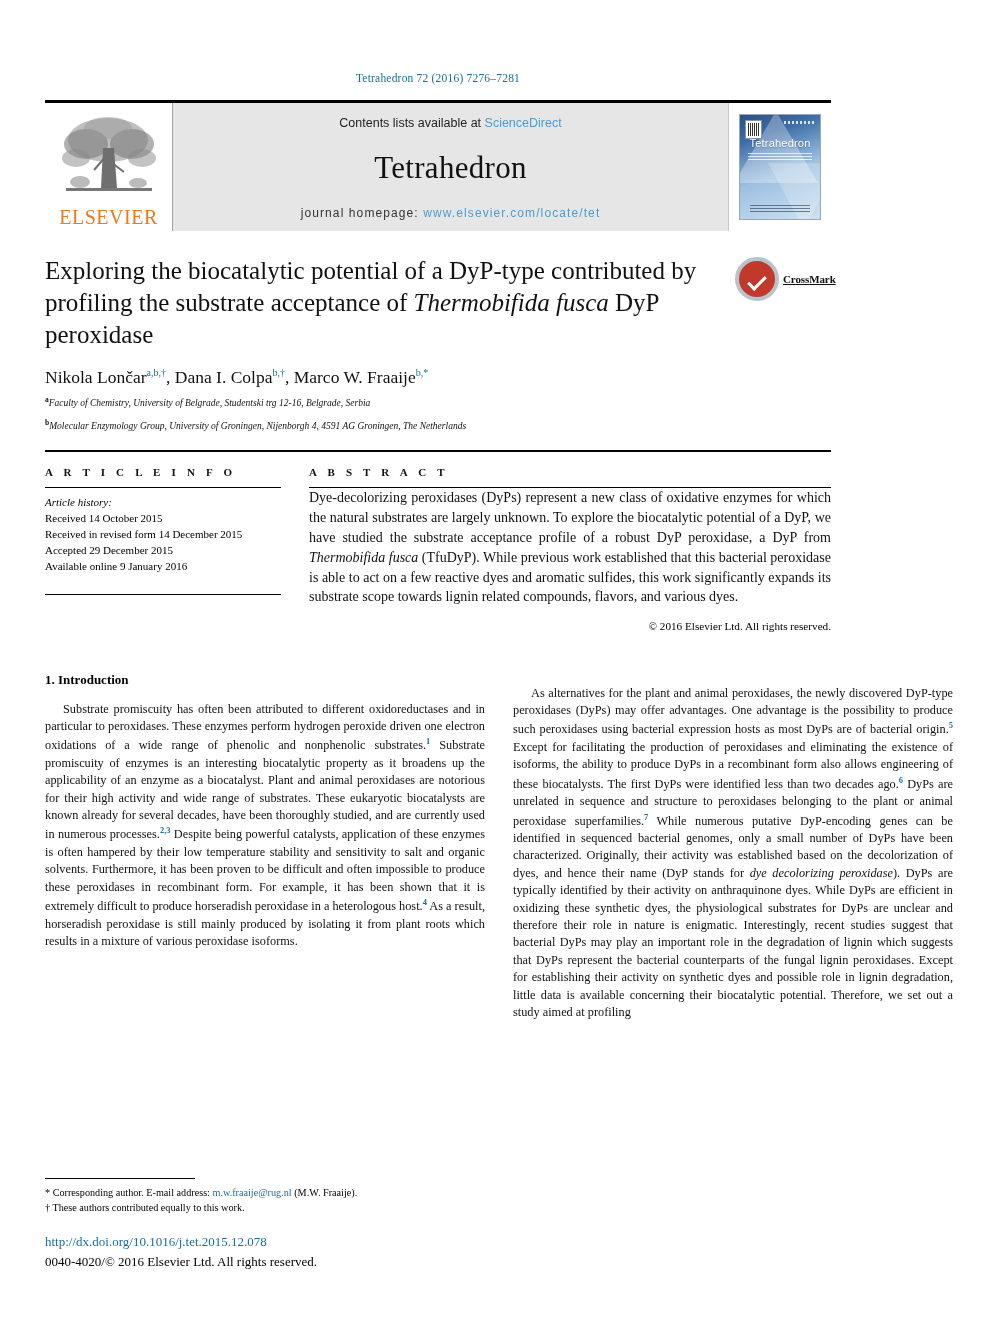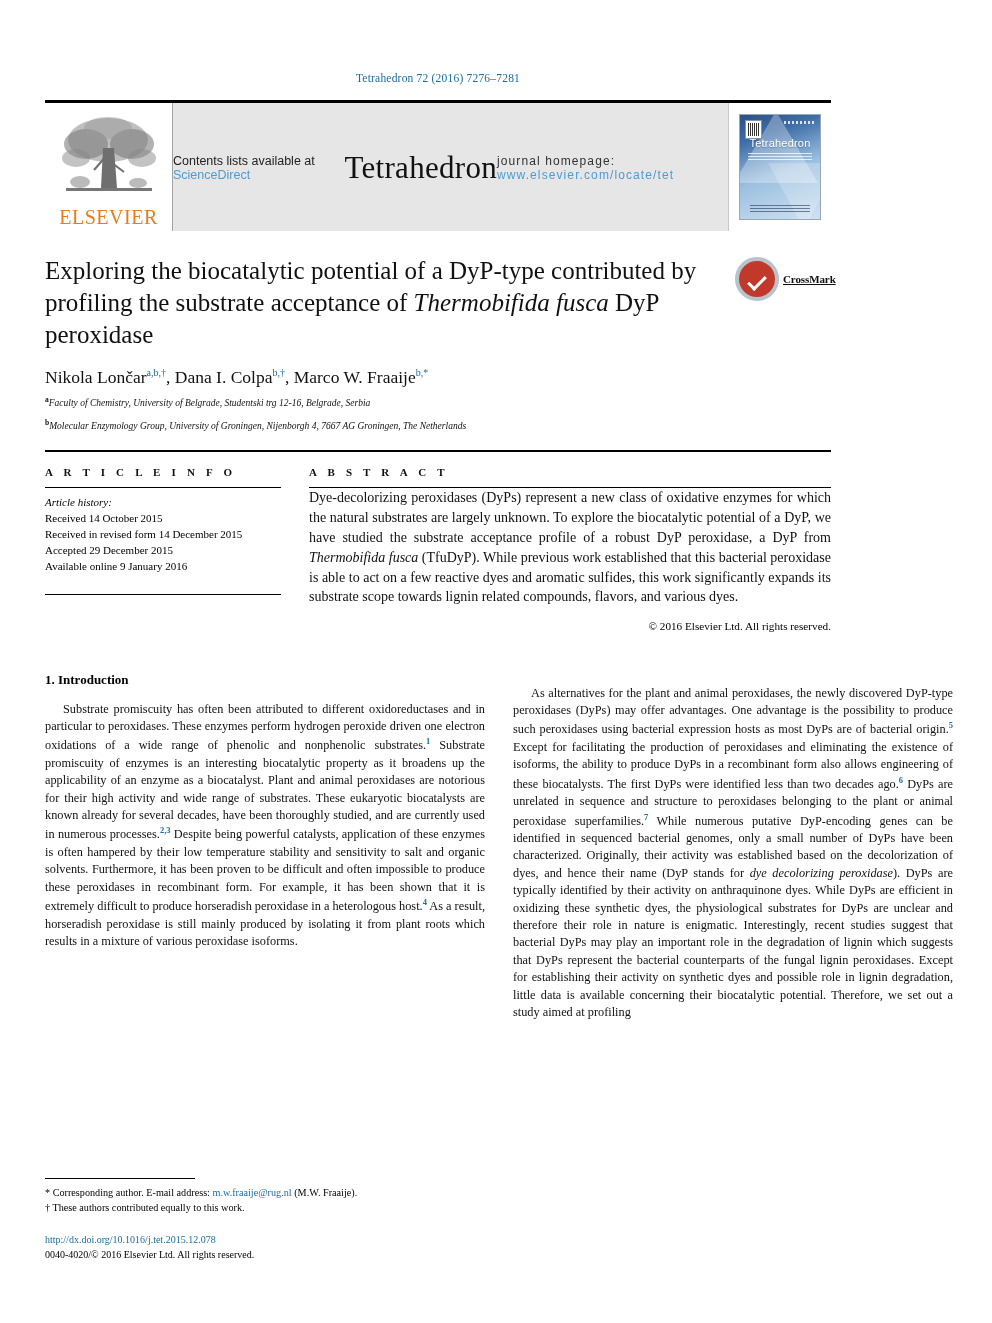--- a/index.html
+++ b/index.html
@@ -44,21 +44,21 @@
     color:#E87B1E;
     font-family:"Liberation Serif", serif;
     font-size:20px;
     letter-spacing:.5px;
     line-height:1;
     margin-top:1px;
   }
   .mh-center {
     flex:1 1 auto;
     background:#e6e6e6;
-    display:flex; flex-direction:row;
+    display:flex; flex-direction:column;
     align-items:center; justify-content:space-between;
     padding:13px 0 11px 0;
     box-sizing:border-box;
   }
   .contents-line {
     font-family:"Liberation Sans", sans-serif;
     font-size:12.5px; color:#222;
   }
   .contents-line .sd { color:#4c9bd4; }
   .journal-name {
@@ -218,21 +218,21 @@
   .footnotes {
     position:absolute; left:45px; top:1178px; width:440px;
   }
   .fn-rule { border-top:1px solid #000; width:150px; margin-bottom:6px; }
   .fn {
     font-size:10.2px; line-height:1.5; padding-left:10px; text-indent:-10px;
   }
   .link { color:#1a6d9e; }
   .footer {
     position:absolute; left:45px; top:1232px; width:540px;
-    font-size:10px; line-height:1.5;
+    font-size:13px; line-height:1.5;
   }
   .doi { color:#1a6d9e; }
 </style>
 </head>
 <body>
 
 <div class="page">
 
   <div class="runhead">Tetrahedron 72 (2016) 7276–7281</div>
 
@@ -291,21 +291,21 @@
     <h1 class="art-title">
       <span>Exploring the biocatalytic potential of a DyP-type contributed by profiling the substrate acceptance of </span><i>Thermobifida fusca</i><span> DyP peroxidase</span>
     </h1>
 
     <div class="authors">Nikola Lončar<sup>a,b,†</sup>, Dana I. Colpa<sup>b,†</sup>, Marco W. Fraaije<sup>b,*</sup></div>
 
     <div class="affil">
       <sup>a</sup><span>Faculty of Chemistry, University of Belgrade, Studentski trg 12-16, Belgrade, Serbia</span>
     </div>
     <div class="affil">
-      <sup>b</sup><span>Molecular Enzymology Group, University of Groningen, Nijenborgh 4, 7667 AG Groningen, The Netherlands</span>
+      <sup>b</sup><span>Molecular Enzymology Group, University of Groningen, Nijenborgh 4, 4591 AG Groningen, The Netherlands</span>
     </div>
   </div>
 
   <div class="rule-strong"></div>
 
   <div class="infoarea">
     <div class="col-info">
       <div class="sec-head">A R T I C L E   I N F O</div>
       <div class="thin-rule"></div>
       <div class="hist">

